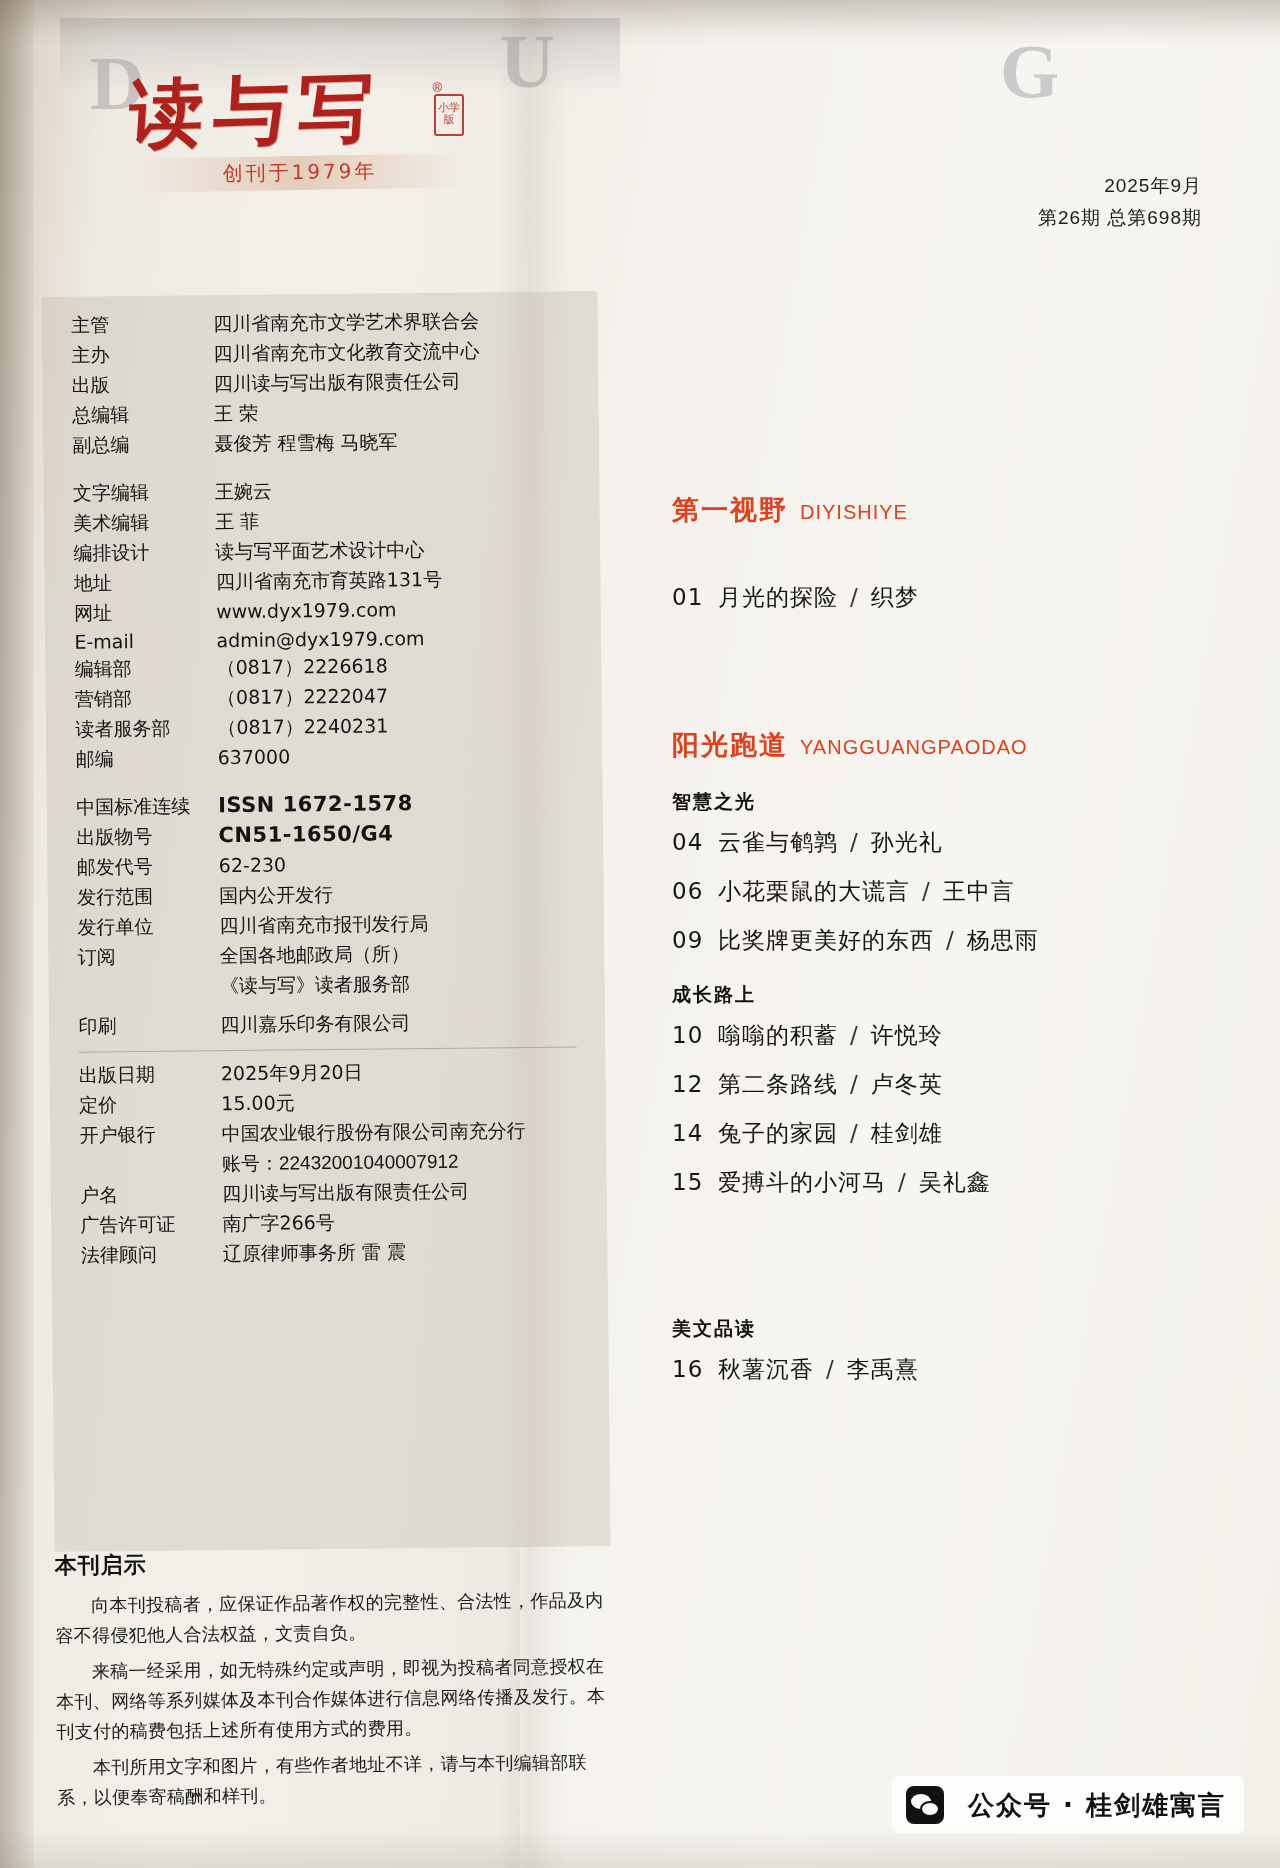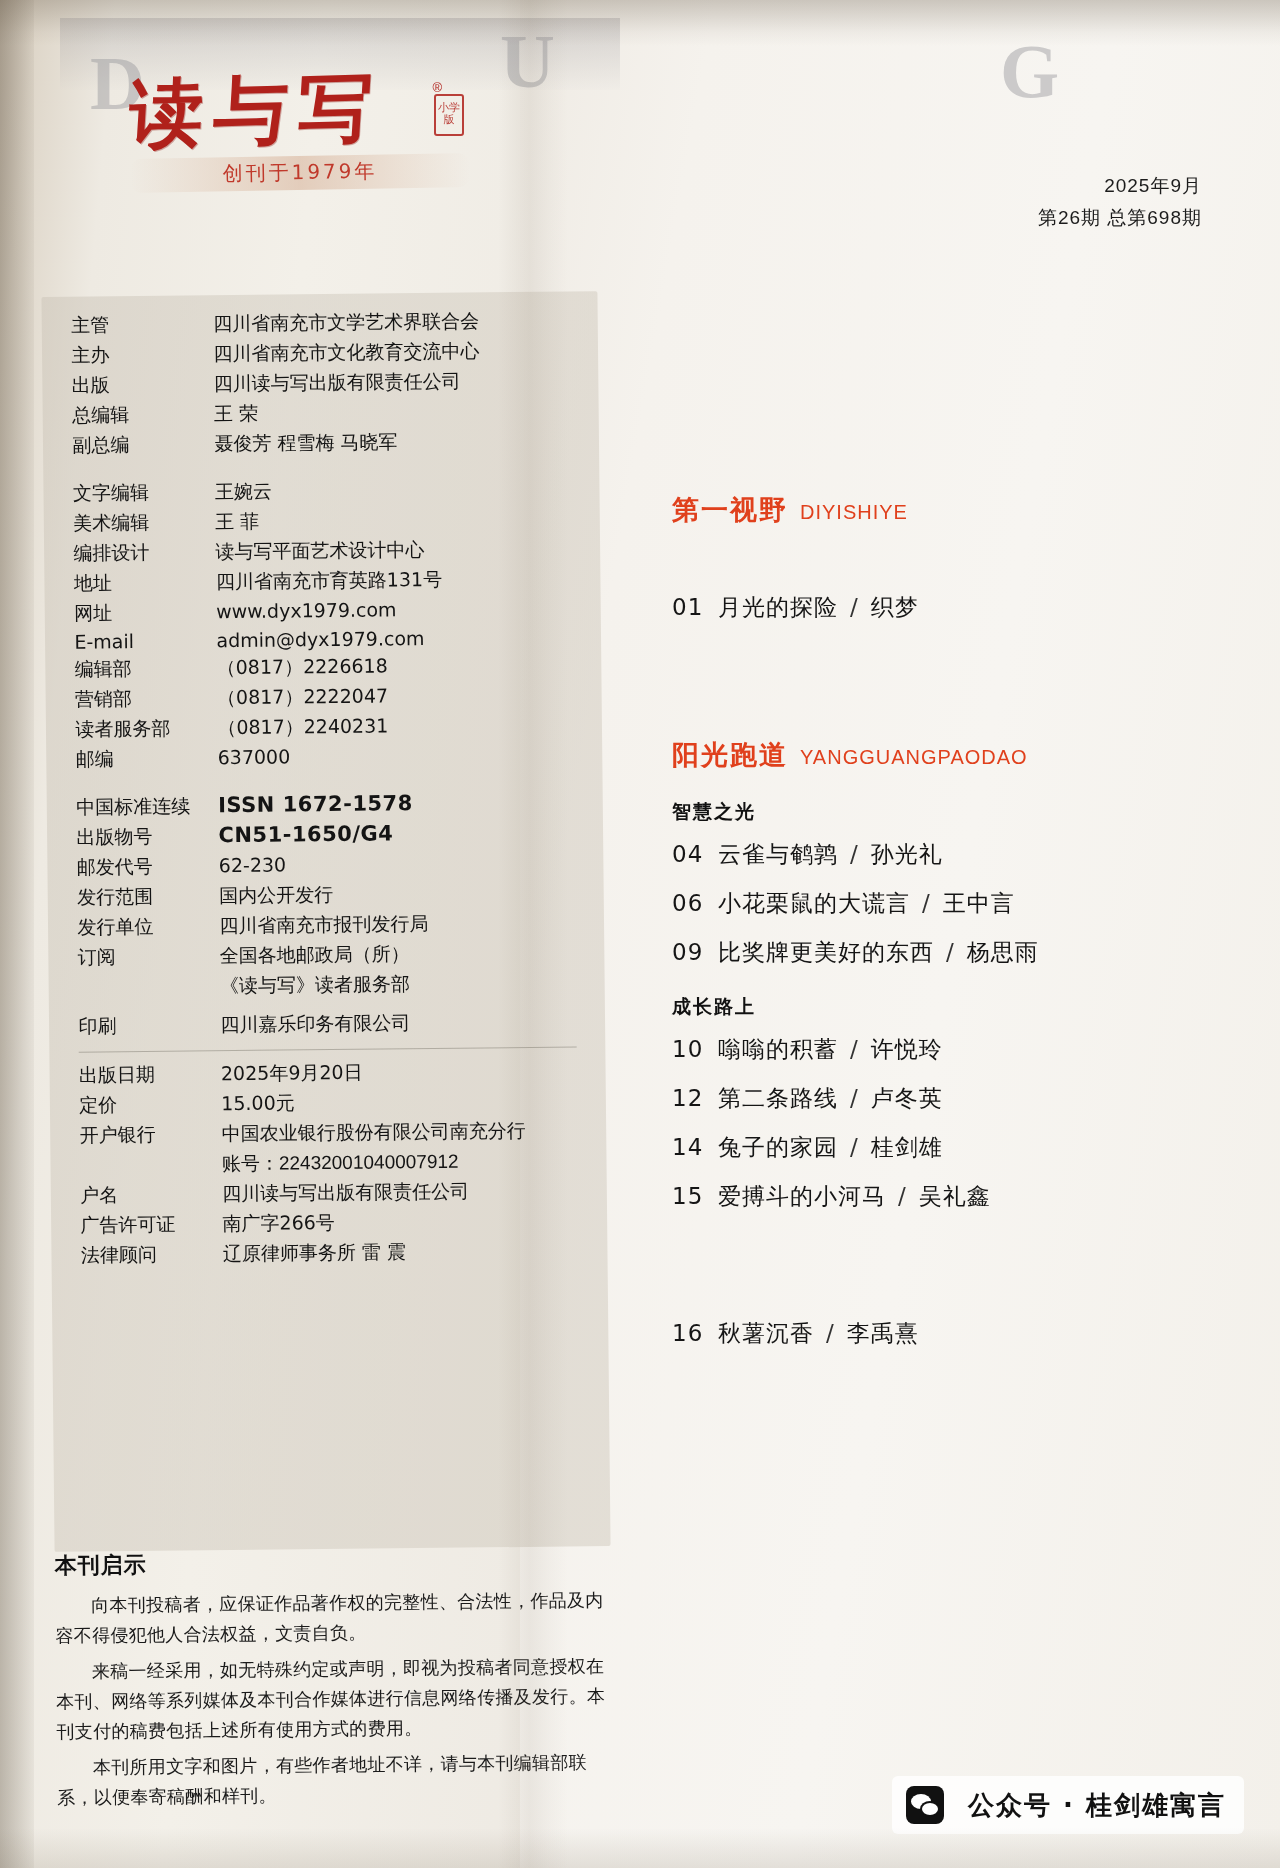--- a/index.html
+++ b/index.html
@@ -278,21 +278,21 @@
     color: #111;
     letter-spacing: 2px;
     margin: 26px 0 12px 0;
     font-family: "DejaVu Sans", sans-serif;
   }
   .entry {
     display: flex;
     align-items: baseline;
     font-size: 23px;
     color: #151515;
-    margin: 14px 0 18px 0;
+    margin: 4px 0 18px 0;
     font-family: "DejaVu Sans", sans-serif;
     letter-spacing: 1px;
   }
   .entry .pg {
     width: 46px;
     flex: 0 0 46px;
     font-family: "DejaVu Sans", sans-serif;
   }
   .entry .sl {
     margin: 0 12px;
@@ -630,20 +630,21 @@
     </div>
     <div class="entry">
       <span class="pg">15</span>
       <span>爱搏斗的小河马</span>
       <span class="sl">/</span>
       <span>吴礼鑫</span>
     </div>
 
     <div class="spacer-lg"></div>
 
+    <div class="sub-head">美文品读</div>
     <div class="entry">
       <span class="pg">16</span>
       <span>秋薯沉香</span>
       <span class="sl">/</span>
       <span>李禹熹</span>
     </div>
 
   </div>
 
   <div class="footer-badge">

